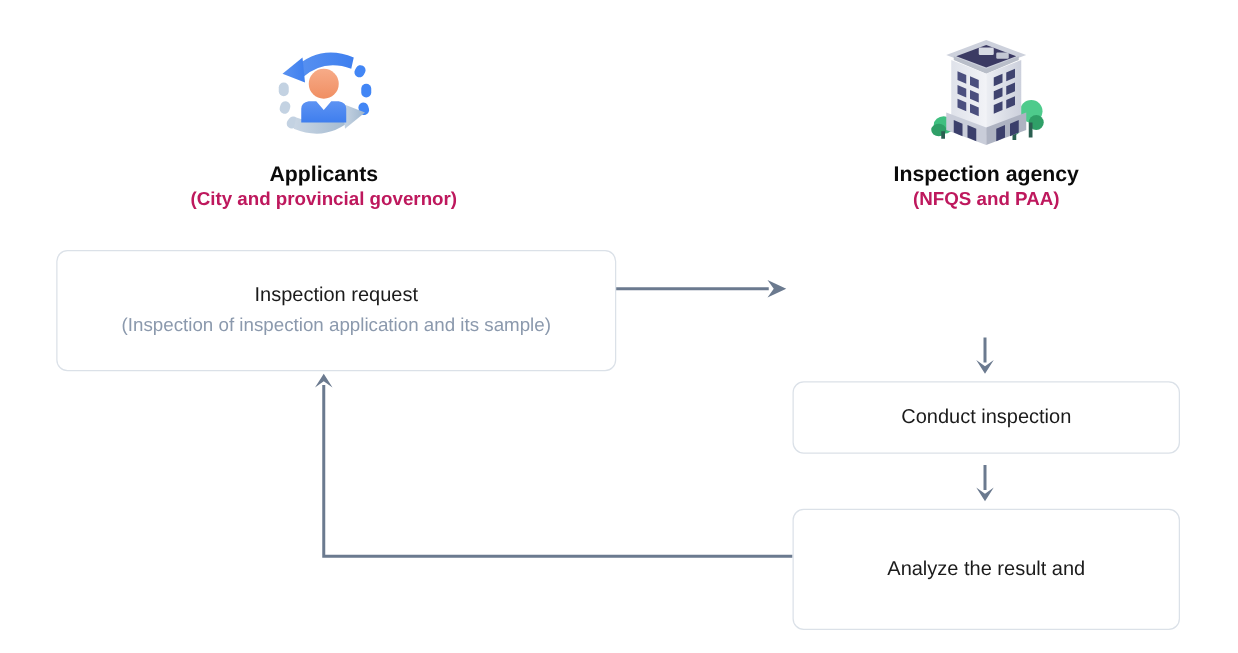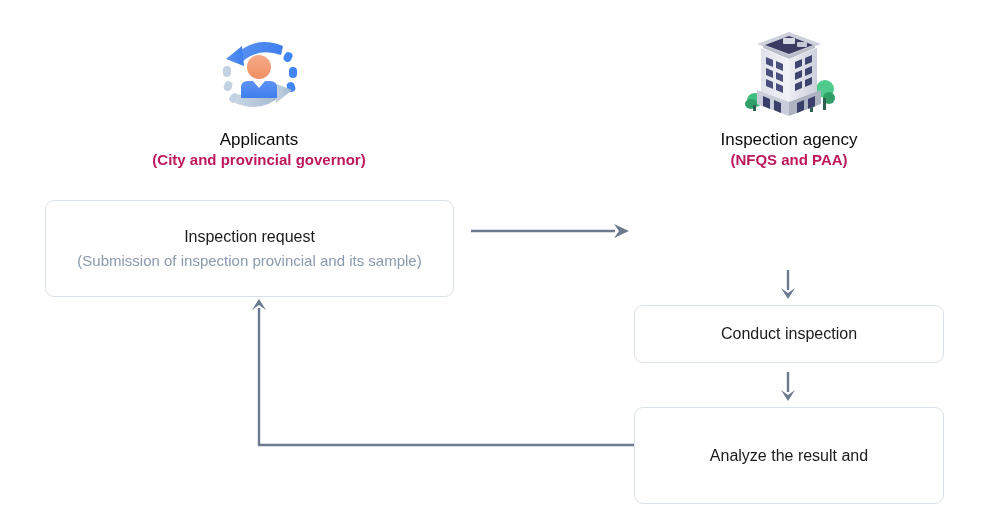--- a/index.html
+++ b/index.html
@@ -27,21 +27,21 @@
     text-align: center;
   }
   .actor-icon {
     width: 96px;
     height: 96px;
     margin: 0 auto;
     display: block;
   }
   .actor-title {
     font-size: 17px;
-    font-weight: normal;
+    font-weight: bold;
     color: #0b0b0b;
     line-height: 20px;
     margin-top: 8px;
     white-space: nowrap;
   }
   .actor-sub {
     font-size: 15px;
     font-weight: bold;
     color: #be185d;
     line-height: 19px;
@@ -220,23 +220,23 @@
       <line x1="788" y1="372" x2="788" y2="392" stroke="#6b7a8f" stroke-width="2.4"></line>
       <path d="M781 390 L788 401 L795 390 L788 395 Z" fill="#6b7a8f"></path>
     </g>
 
     <g>
       <polyline points="634,445 259,445 259,308" fill="none" stroke="#6b7a8f" stroke-width="2.4"></polyline>
       <path d="M252 310 L259 299 L266 310 L259 305 Z" fill="#6b7a8f"></path>
     </g>
   </svg>
 
-  <div class="box" style="left:45px; top:200px; width:409px; height:97px;">
+  <div class="box" style="left:45px; top:200px; width:448px; height:97px;">
     <div class="box-title">Inspection request</div>
-    <div class="box-sub">(Submission of inspection provincial and its sample)</div>
+    <div class="box-sub">(Inspection of inspection application and its sample)</div>
   </div>
 
 
   <div class="box" style="left:634px; top:305px; width:310px; height:58px;">
     <div class="box-title">Conduct inspection</div>
   </div>
 
   <div class="box" style="left:634px; top:407px; width:310px; height:97px;">
     <div class="box-title">Analyze the result and</div>
   </div>

